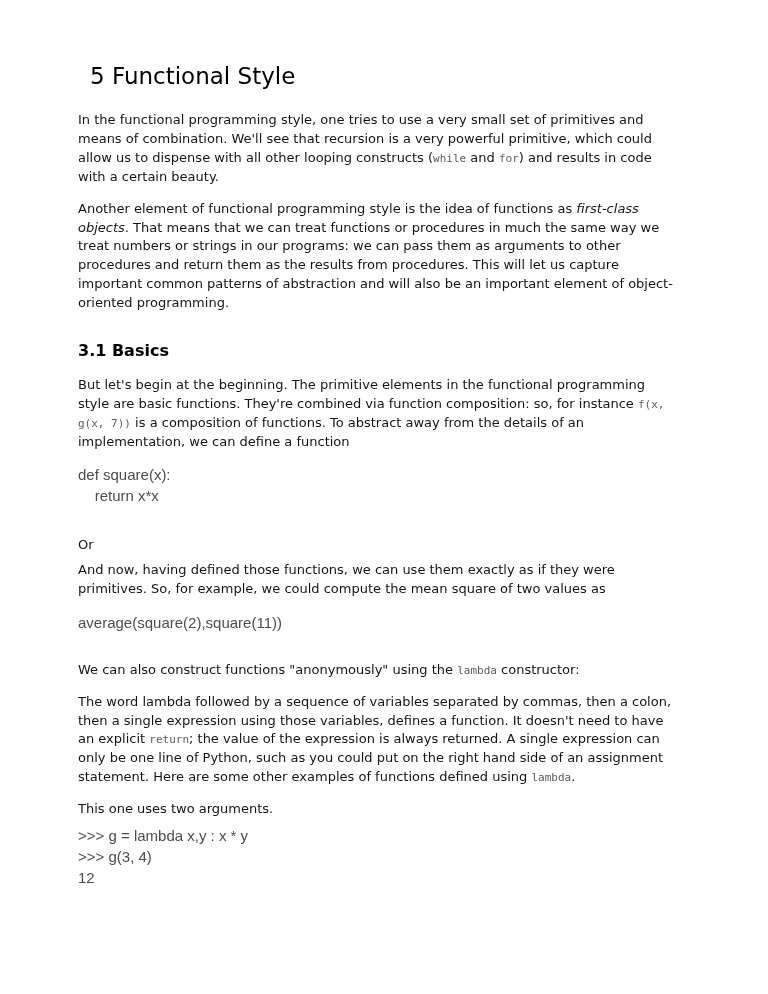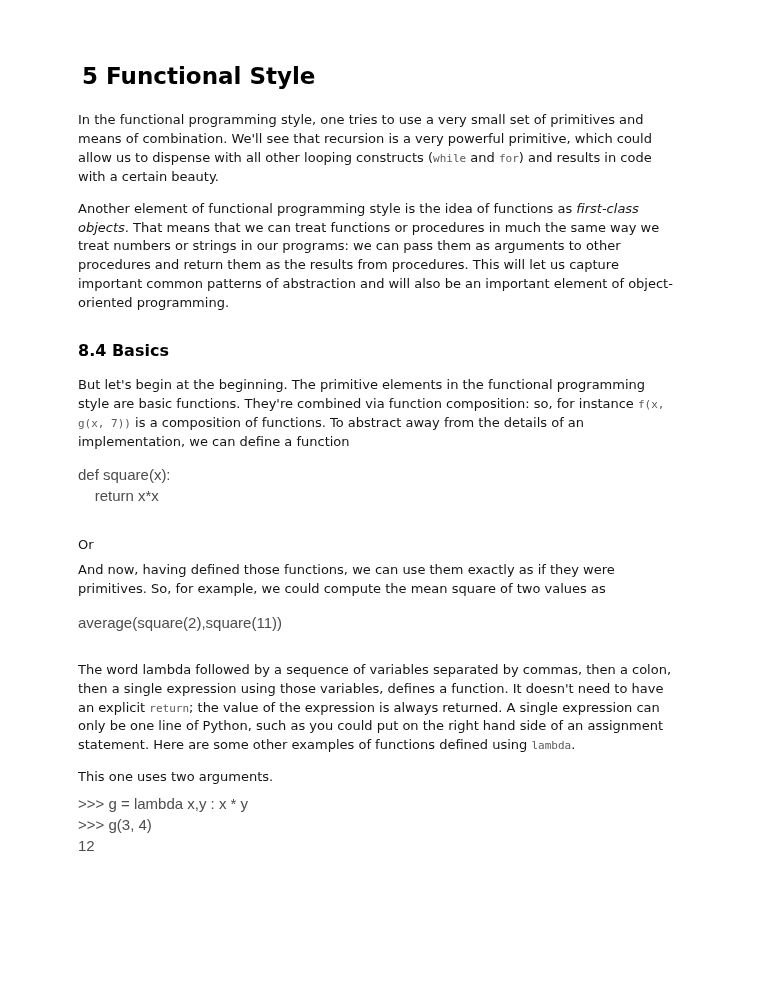--- a/index.html
+++ b/index.html
@@ -13,22 +13,22 @@
     box-sizing: border-box;
     padding: 60px 78px 40px 78px;
     background: #ffffff;
     font-family: "DejaVu Sans", "Liberation Sans", sans-serif;
     font-size: 13px;
     line-height: 1.45;
     color: #141414;
   }
   h1.doc-title {
     font-size: 23px;
-    font-weight: bold;
-    margin: 0 0 18px 4px;
+    font-weight: normal;
+    margin: 0 0 18px 12px;
     color: #000000;
   }
   h2.section-heading {
     font-size: 16px;
     font-weight: bold;
     margin: 26px 0 14px 0;
     color: #000000;
   }
   p.body-par {
     margin: 0 12px 13px 0;
@@ -58,34 +58,35 @@
 <body>
 
 <div class="page">
 
   <h1 class="doc-title">5 Functional Style</h1>
 
   <p class="body-par"><span>In the functional programming style, one tries to use a very small set of primitives and means of combination. We'll see that recursion is a very powerful primitive, which could allow us to dispense with all other looping constructs (</span><code class="inline-code">while</code><span> and </span><code class="inline-code">for</code><span>) and results in code with a certain beauty.</span></p>
 
   <p class="body-par"><span>Another element of functional programming style is the idea of functions as </span><em class="ital">first-class objects</em><span>. That means that we can treat functions or procedures in much the same way we treat numbers or strings in our programs: we can pass them as arguments to other procedures and return them as the results from procedures. This will let us capture important common patterns of abstraction and will also be an important element of object-oriented programming.</span></p>
 
-  <h2 class="section-heading">8.4  Basics</h2>
+  <h2 class="section-heading">3.1  Basics</h2>
 
   <p class="body-par"><span>But let's begin at the beginning. The primitive elements in the functional programming style are basic functions. They're combined via function composition: so, for instance </span><code class="inline-code">f(x, g(x, 7))</code><span> is a composition of functions. To abstract away from the details of an implementation, we can define a function</span></p>
 
   <pre class="code-block">def square(x):
     return x*x</pre>
 
   <p class="body-par tight">Or</p>
 
 
   <p class="body-par">And now, having defined those functions, we can use them exactly as if they were primitives. So, for example, we could compute the mean square of two values as</p>
 
   <pre class="code-block single">average(square(2),square(11))</pre>
 
+  <p class="body-par"><span>We can also construct functions "anonymously" using the </span><code class="inline-code">lambda</code><span> constructor:</span></p>
 
 
   <p class="body-par"><span>The word lambda followed by a sequence of variables separated by commas, then a colon, then a single expression using those variables, defines a function. It doesn't need to have an explicit </span><code class="inline-code">return</code><span>; the value of the expression is always returned. A single expression can only be one line of Python, such as you could put on the right hand side of an assignment statement. Here are some other examples of functions defined using </span><code class="inline-code">lambda</code><span>.</span></p>
 
   <p class="body-par tight">This one uses two arguments.</p>
 
   <pre class="code-block">&gt;&gt;&gt; g = lambda x,y : x * y
 &gt;&gt;&gt; g(3, 4)
 12</pre>
 

